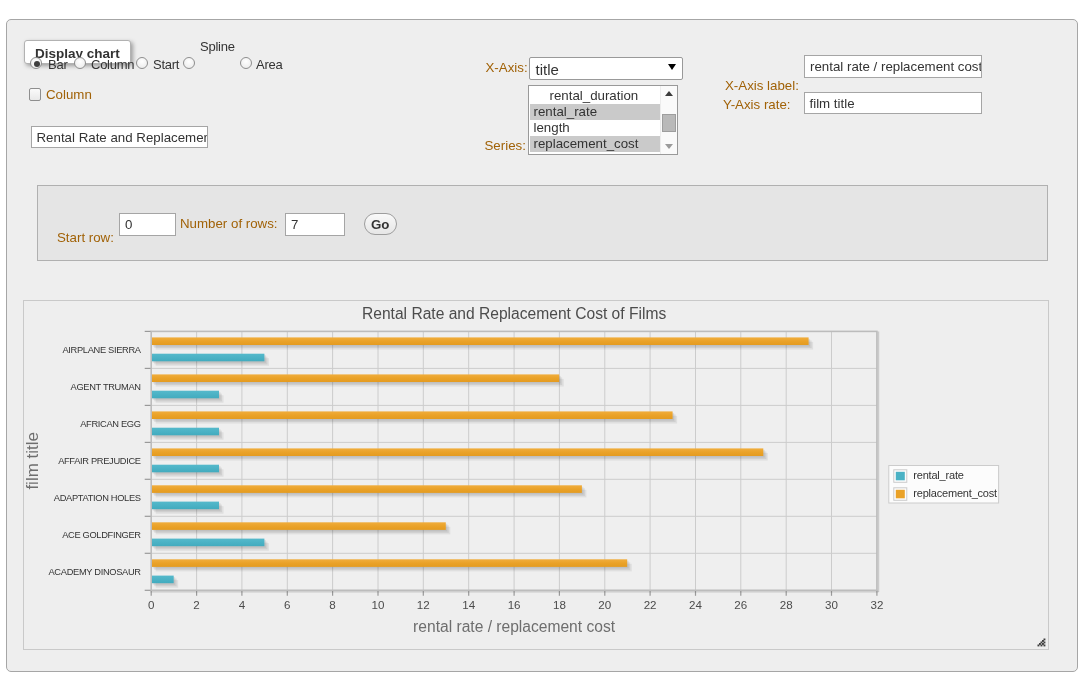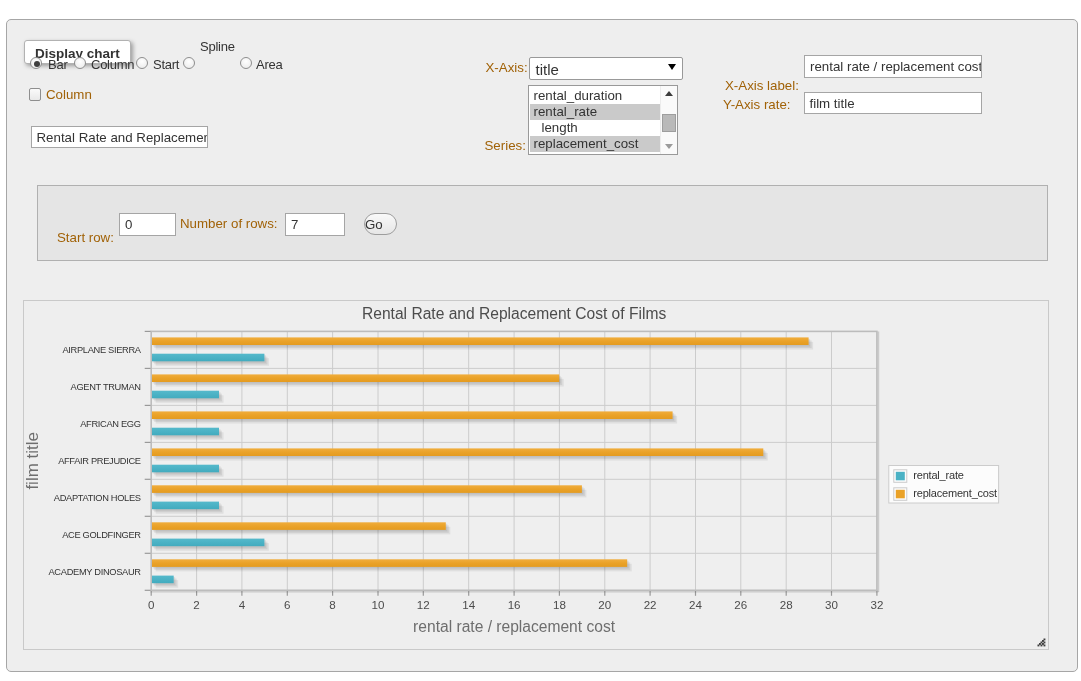--- a/index.html
+++ b/index.html
@@ -37,44 +37,44 @@
 <div class="inp" style="left:30.5px;top:125.5px;width:177px;height:22.5px;">Rental Rate and Replacement Cost of Films</div>
 
 <span class="lbl" style="left:485.5px;top:60px;">X-Axis:</span>
 <div class="abs" style="left:528.5px;top:56.5px;width:154px;height:23px;background:#fff;border:1px solid #999;border-radius:2px;">
   <span style="position:absolute;left:6px;top:3px;font-size:15px;color:#333;">title</span>
   <span style="position:absolute;right:6px;top:6px;width:0;height:0;border-left:4px solid transparent;border-right:4px solid transparent;border-top:6.5px solid #000;"></span>
 </div>
 
 <span class="lbl" style="left:484.5px;top:137.5px;">Series:</span>
 <div class="abs" style="left:527.5px;top:85px;width:150px;height:70px;background:#fff;border:1px solid #999;overflow:hidden;">
-  <div style="position:absolute;left:1px;top:1.5px;width:132px;height:16.2px;font-size:13.3px;color:#333;padding-left:4px;">rental_duration</div>
+  <div style="position:absolute;left:1px;top:1.5px;width:132px;height:16.2px;font-size:13.3px;color:#333;padding-left:20px;">rental_duration</div>
   <div style="position:absolute;left:1px;top:17.7px;width:132px;height:16.2px;font-size:13.3px;color:#333;padding-left:4px;background:#cacaca;">rental_rate</div>
-  <div style="position:absolute;left:1px;top:33.9px;width:132px;height:16.2px;font-size:13.3px;color:#333;padding-left:12px;">length</div>
+  <div style="position:absolute;left:1px;top:33.9px;width:132px;height:16.2px;font-size:13.3px;color:#333;padding-left:4px;">length</div>
   <div style="position:absolute;left:1px;top:50.1px;width:132px;height:16.2px;font-size:13.3px;color:#333;padding-left:4px;background:#cacaca;">replacement_cost</div>
 
   <div style="position:absolute;right:0;top:0;width:17px;height:68px;background:#fafafa;border-left:1px solid #ececec;">
     <span style="position:absolute;left:4.5px;top:5px;width:0;height:0;border-left:4px solid transparent;border-right:4px solid transparent;border-bottom:5px solid #3c3c3c;"></span>
     <span style="position:absolute;left:4.5px;bottom:5px;width:0;height:0;border-left:4px solid transparent;border-right:4px solid transparent;border-top:5px solid #9b9b9b;"></span>
     <div style="position:absolute;left:1.5px;top:28px;width:14px;height:18px;background:#b9b9b9;border:1px solid #9e9e9e;"></div>
   </div>
 </div>
 
 <span class="lbl" style="left:725px;top:78px;">X-Axis label:</span>
 <div class="inp" style="left:804px;top:54.5px;width:177.5px;height:23px;">rental rate / replacement cost</div>
 <span class="lbl" style="left:723px;top:96.5px;">Y-Axis rate:</span>
 <div class="inp" style="left:803.5px;top:91.5px;width:178.5px;height:22px;">film title</div>
 
 <div class="abs" style="left:36.5px;top:185px;width:1011px;height:76px;background:#e5e5e5;border:1px solid #b0b0b0;"></div>
 <span class="lbl" style="left:57px;top:230px;">Start row:</span>
 <div class="inp" style="left:119px;top:212.5px;width:56.5px;height:23px;">0</div>
 <span class="lbl" style="left:172px;top:216px;padding-left:8px;">Number of rows:</span>
 <div class="inp" style="left:285px;top:212.5px;width:59.5px;height:23px;">7</div>
 <div class="abs" style="left:364px;top:212.5px;width:32.5px;height:22.5px;background:linear-gradient(#f9f9f9,#e6e6e6);border:1px solid #9d9d9d;border-radius:11px;
-     font-size:13.3px;font-weight:normal;color:#333;line-height:21px;">Go</div>
+     font-size:13.3px;font-weight:bold;color:#333;text-align:center;line-height:21px;">Go</div>
 
 <div class="abs" style="left:22.5px;top:300px;width:1026.5px;height:350px;background:#eeeeee;border:1px solid #c9c9c9;">
 <svg width="1027" height="350" viewBox="0 0 1027 350" style="position:absolute;left:-1px;top:-1px;font-family:'Liberation Sans',sans-serif">
 <defs>
 <linearGradient id="go" x1="0" y1="0" x2="0" y2="1">
 <stop offset="0" stop-color="#f0ad3d"></stop>
           <stop offset="0.5" stop-color="#eaa228"></stop>
           <stop offset="1" stop-color="#e49b20"></stop>
 </linearGradient>
 <linearGradient id="gt" x1="0" y1="0" x2="0" y2="1">

